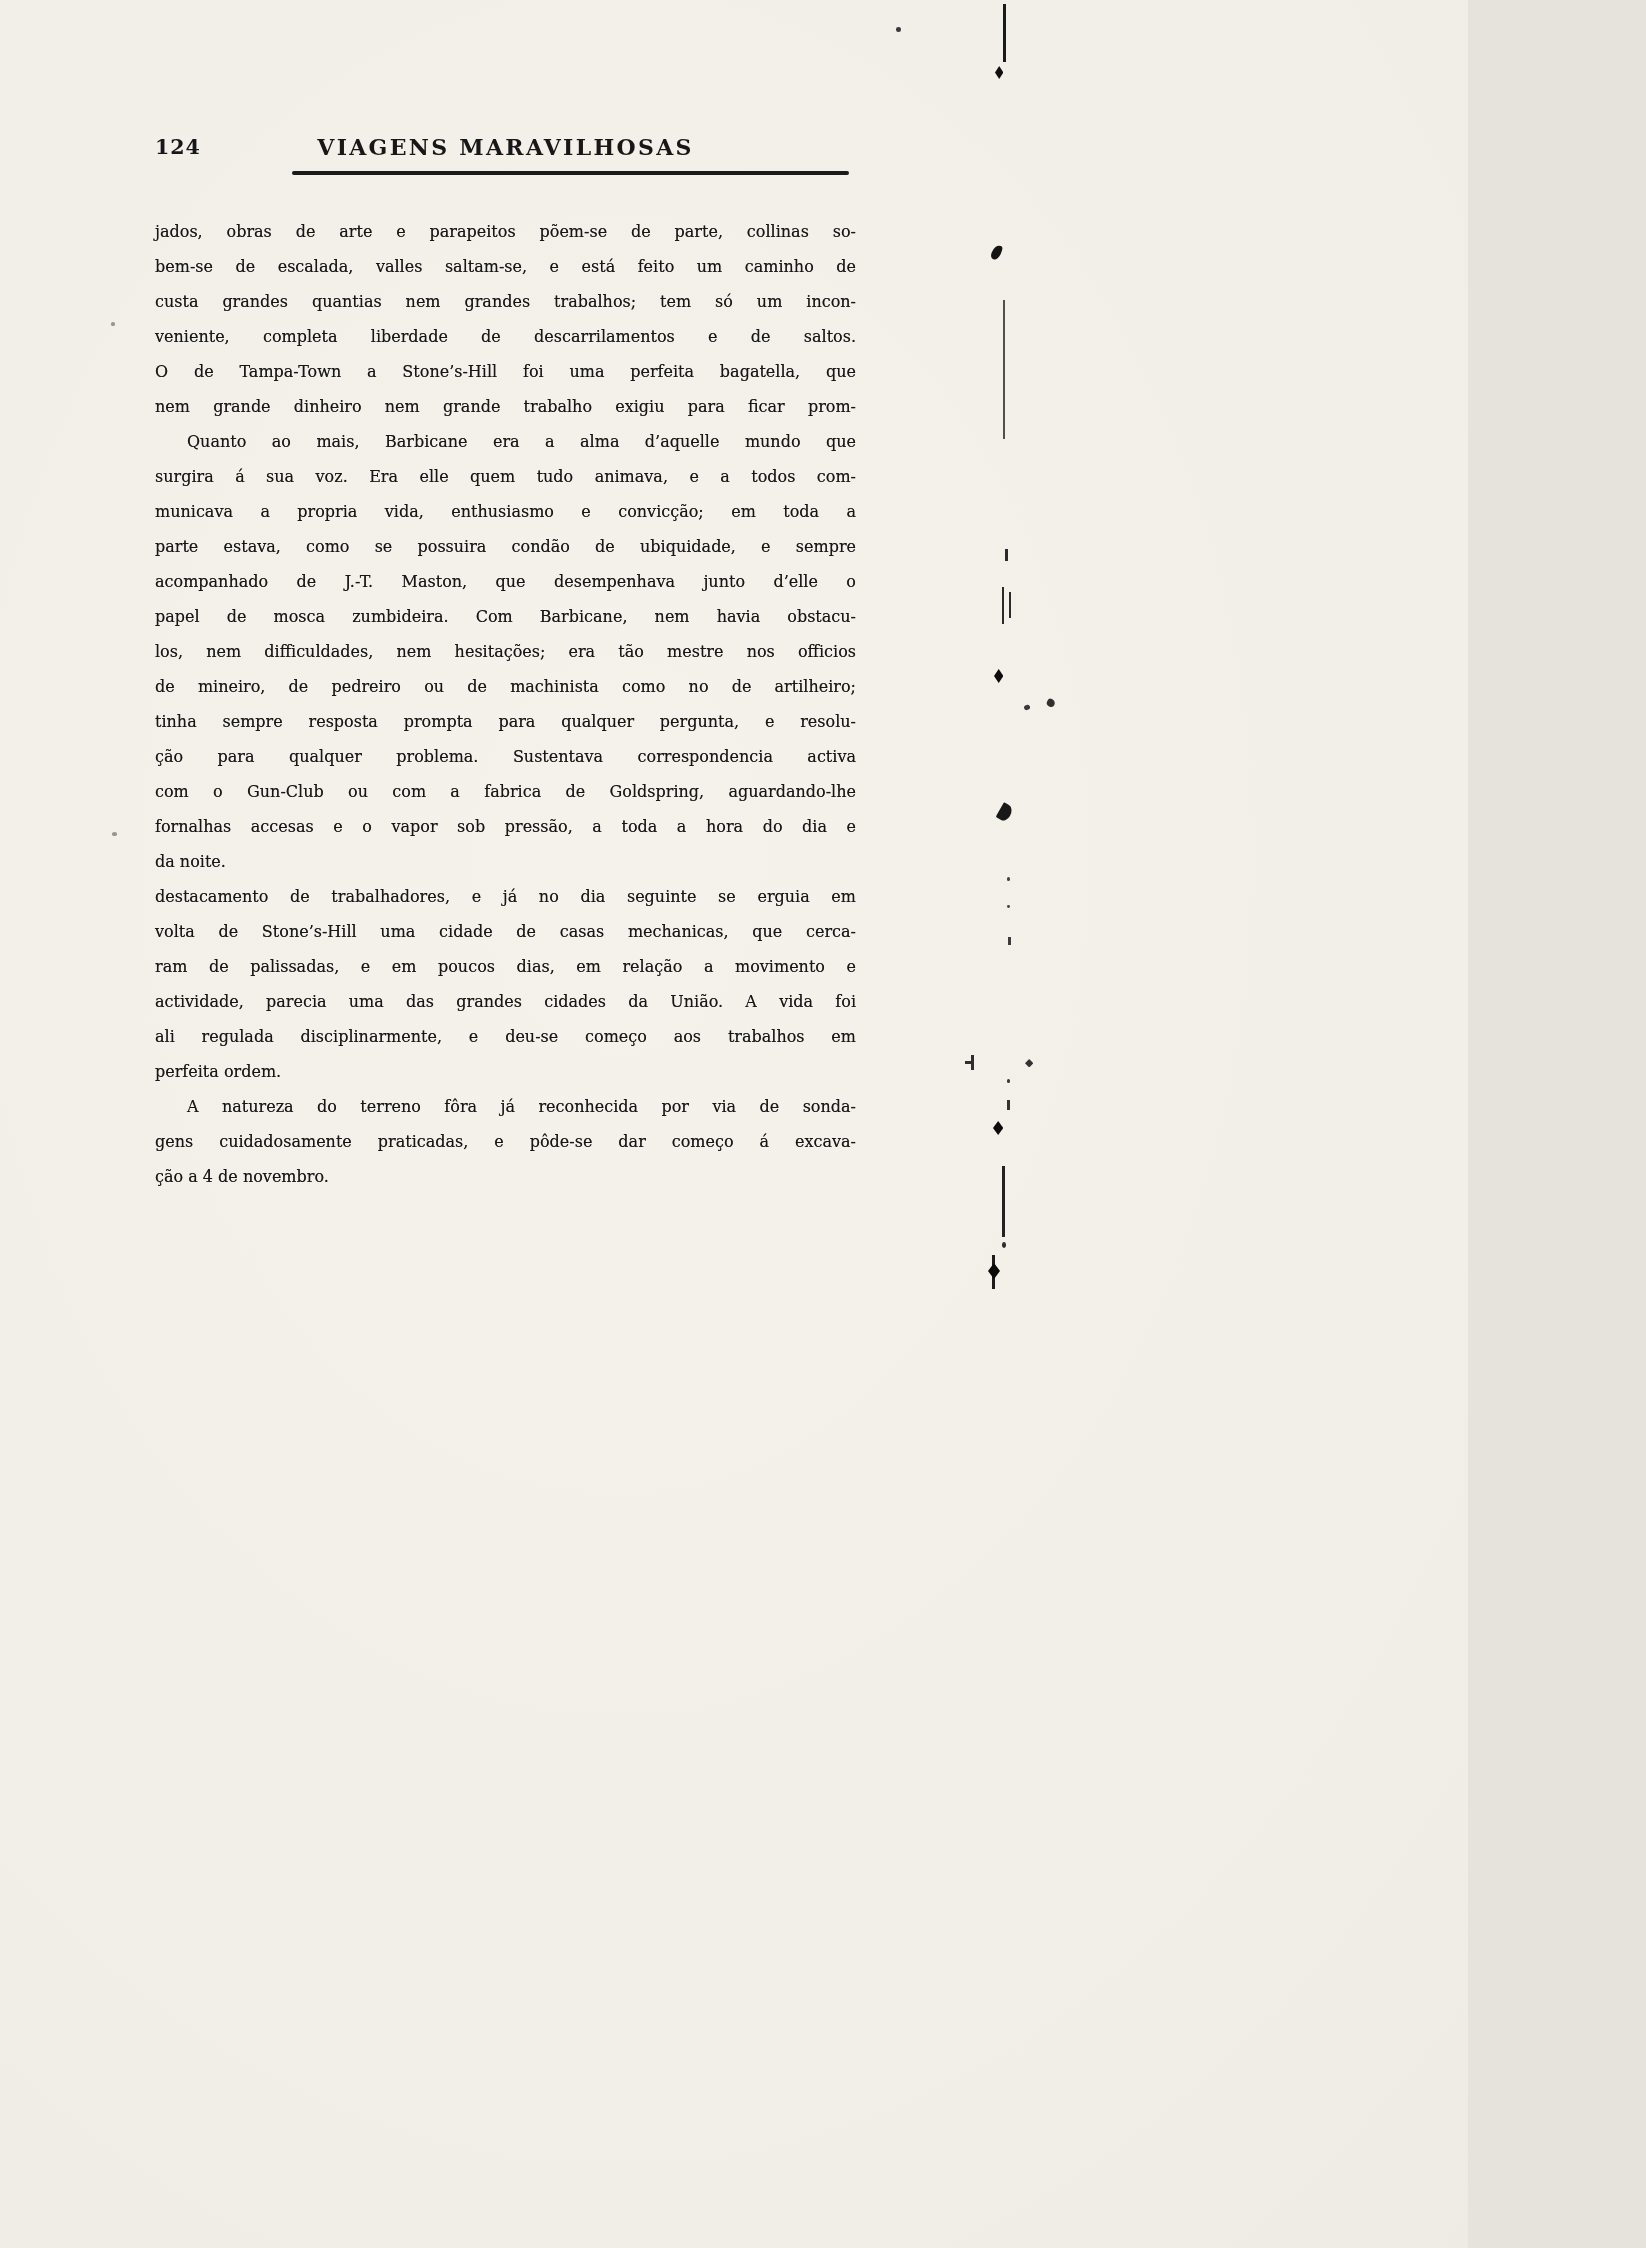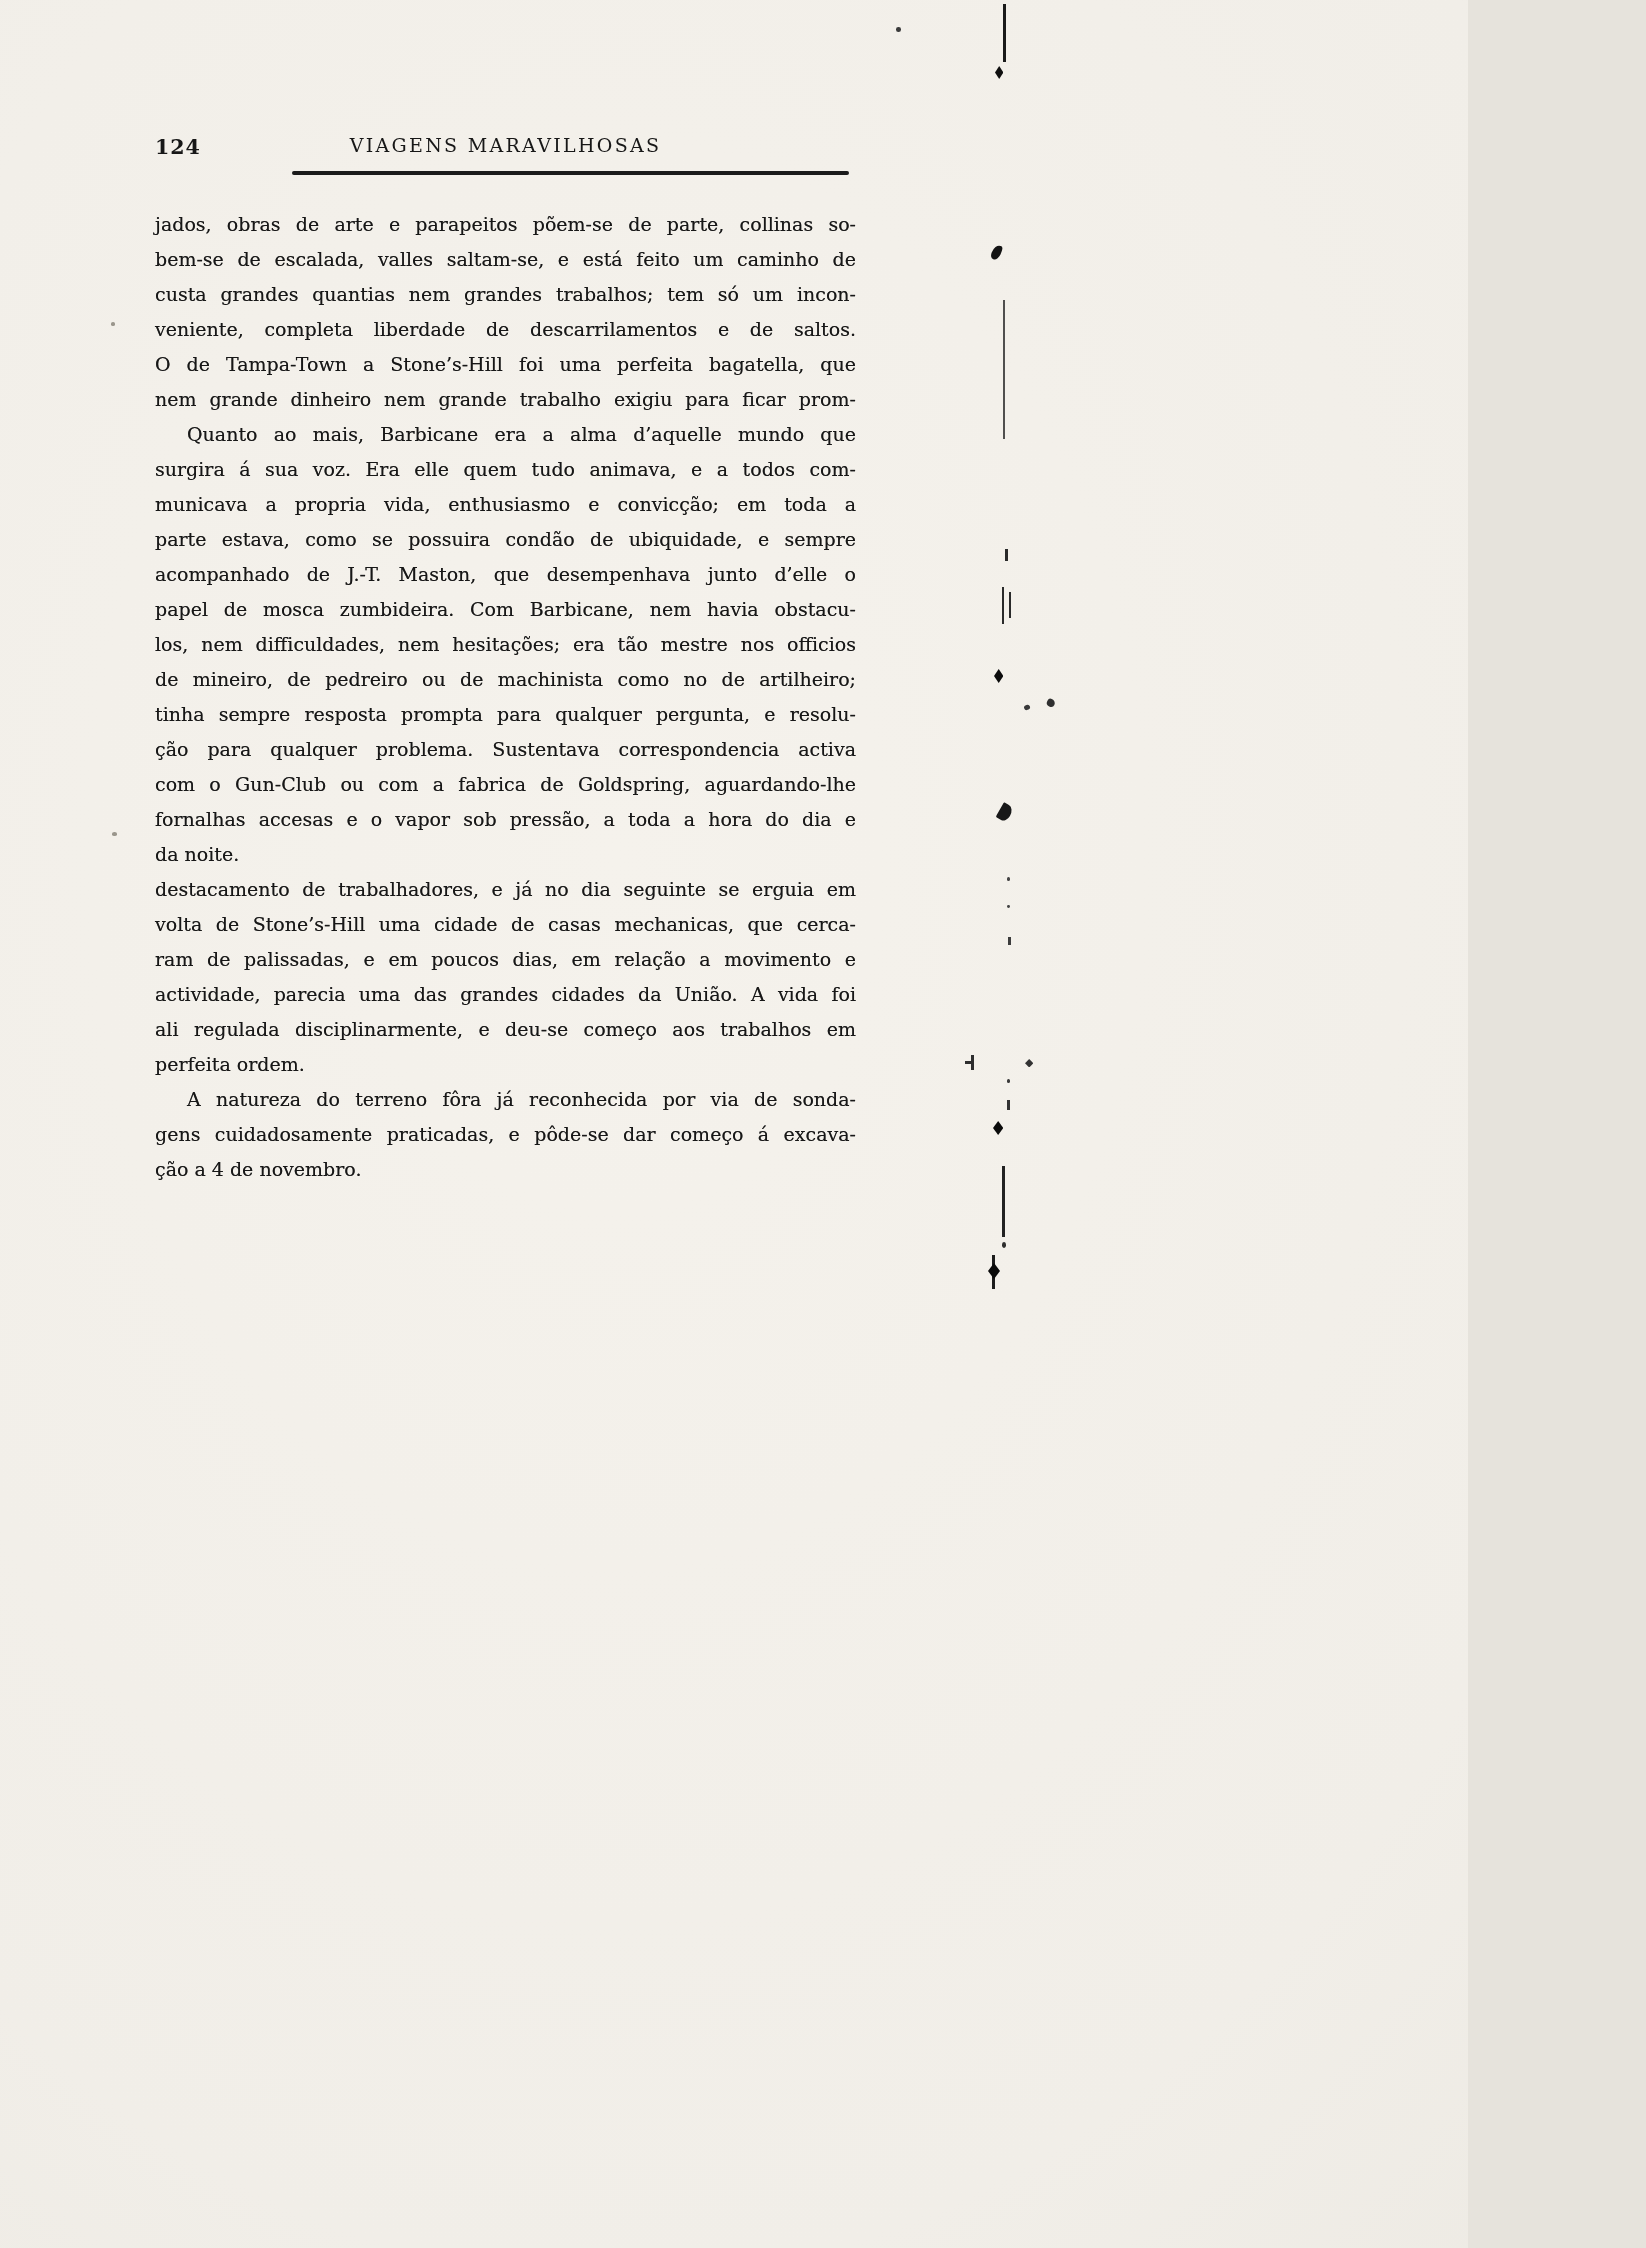--- a/index.html
+++ b/index.html
@@ -19,31 +19,31 @@
     color: var(--ink, #171717);
     overflow: hidden;
     padding-left: 12px;
   }
   .page-number {
     position: absolute; left: 155px; top: 135px;
     font-size: 20.6px; font-weight: bold; letter-spacing: 0.9px;
   }
   .running-title {
     position: absolute; left: 155px; top: 134px; width: 701px;
-    text-align: center; font-size: 19px; font-weight: normal;
+    text-align: center; font-size: 22px; font-weight: bold;
     letter-spacing: 2.3px;
   }
   .header-rule {
     position: absolute; left: 292px; top: 171px;
     width: 557px; height: 3.7px;
     background: #1b1b1b; border-radius: 1.9px;
   }
   .text-block {
-    position: absolute; left: 155px; top: 207px; width: 701px;
-    font-size: 19px; line-height: 35px;
+    position: absolute; left: 155px; top: 214px; width: 701px;
+    font-size: 16px; line-height: 35px;
     text-shadow: 0 0 0.5px rgba(10,10,10,0.55);
   }
   .line { text-align: justify; text-align-last: justify; }
   .line.last { text-align-last: left; }
   .line.indented { padding-left: 32px; }
   .italic { font-style: italic; }
   .artifact-layer { position: absolute; inset: 0; pointer-events: none; }
   .artifact { position: absolute; }
 </style>
 </head>

